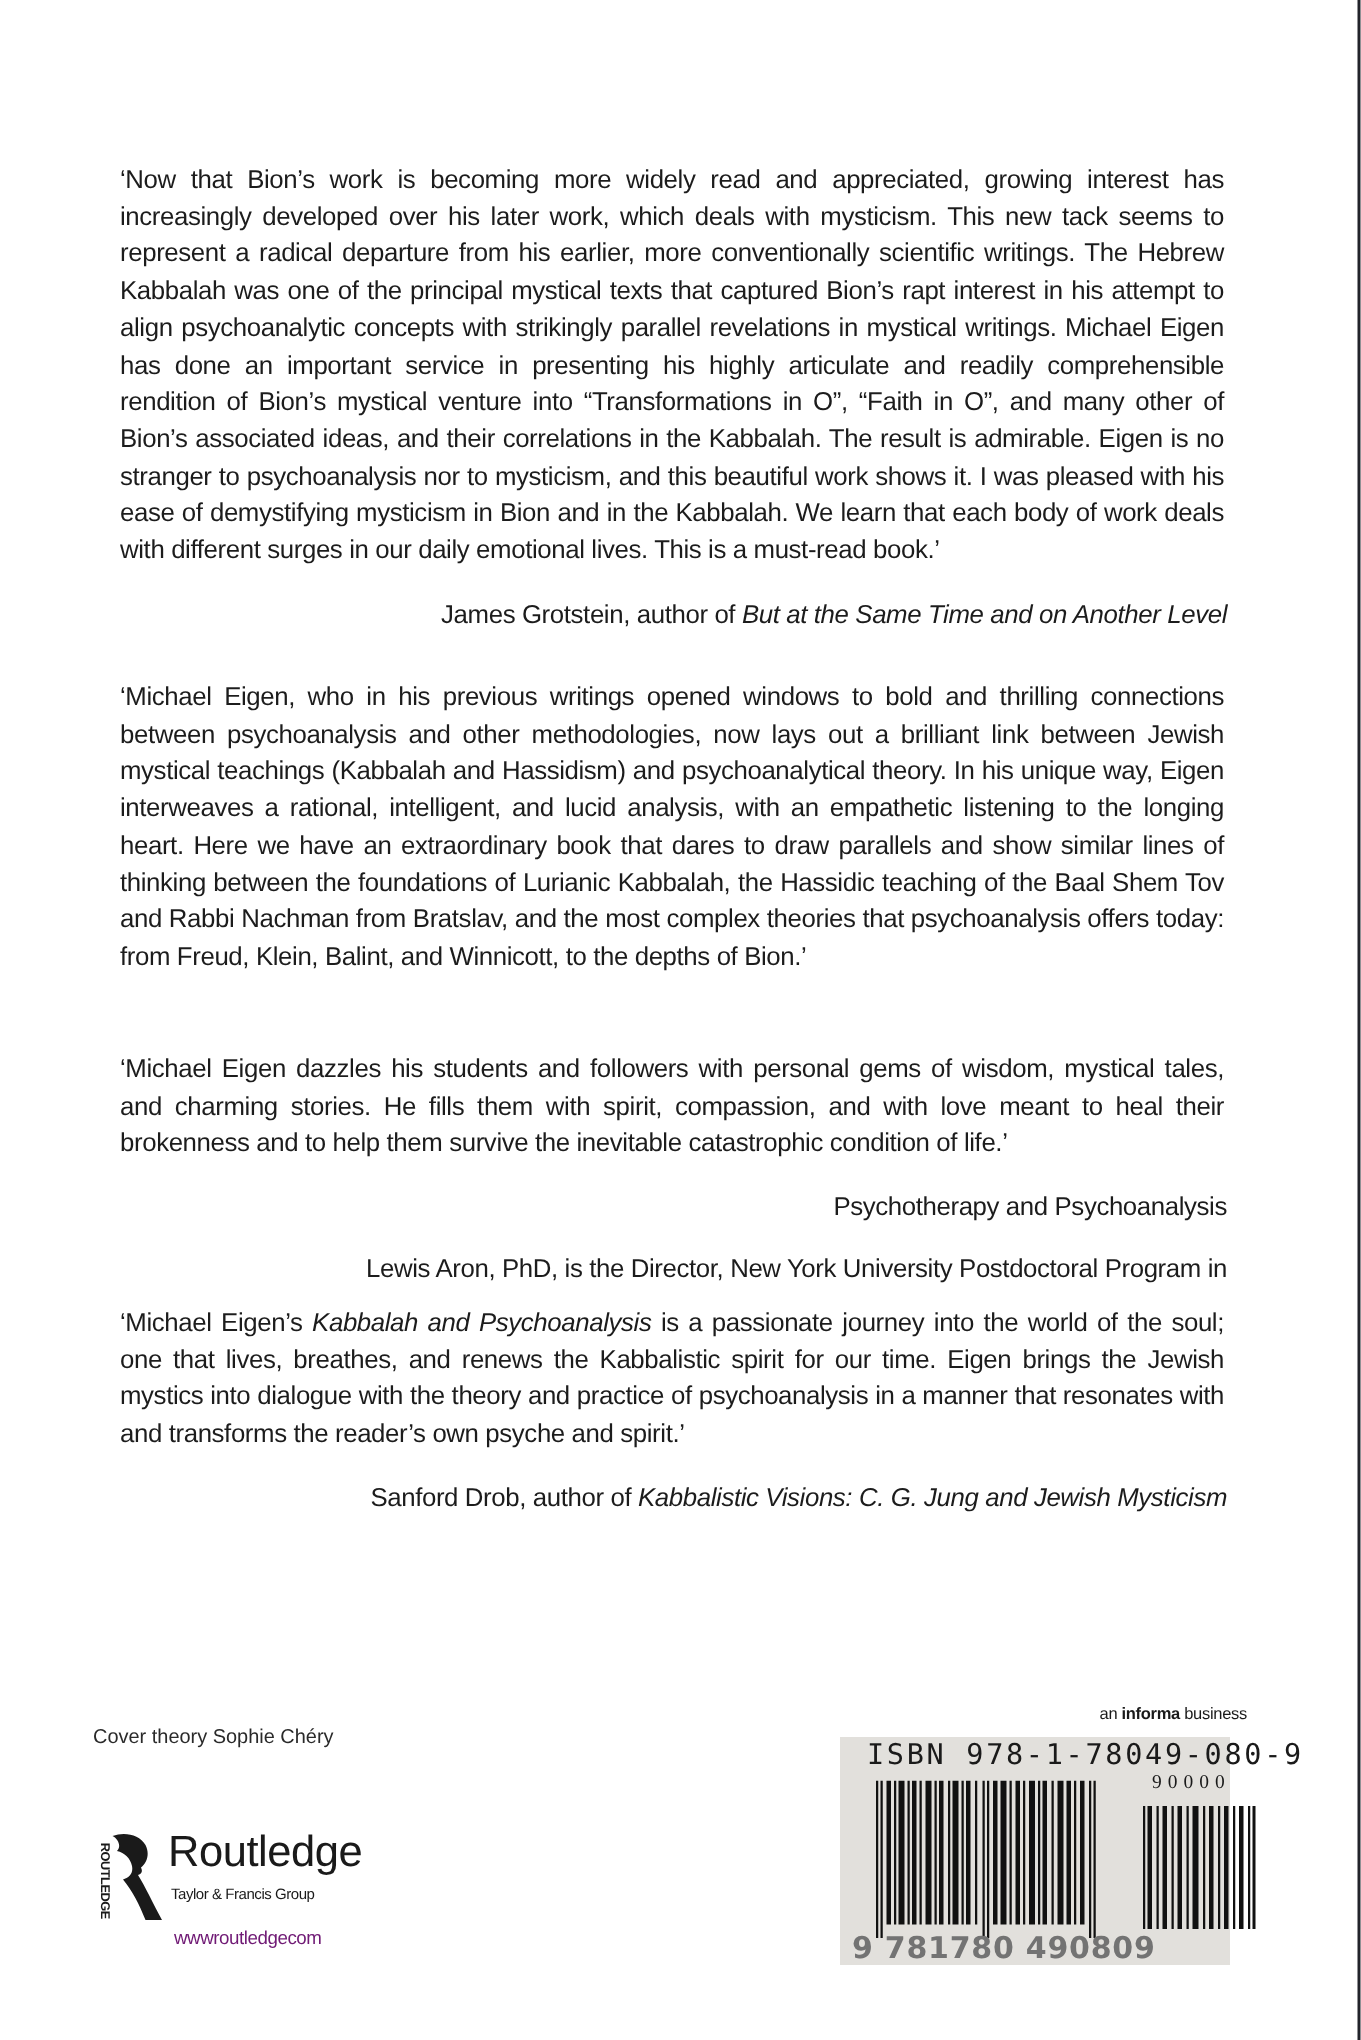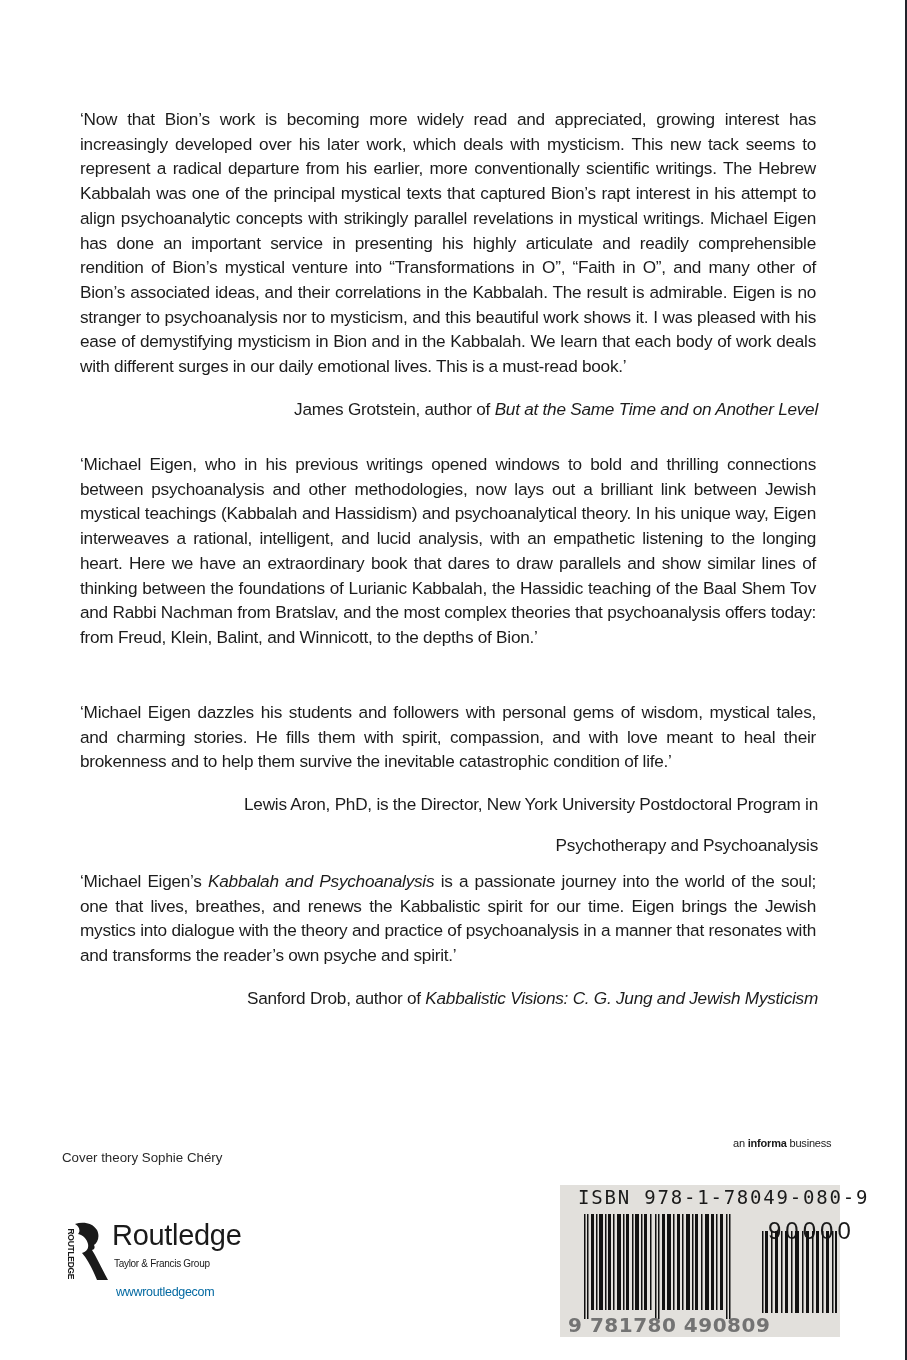--- a/index.html
+++ b/index.html
@@ -26,33 +26,33 @@
 
     .logo { position: absolute; left: 60px; top: 1222px; width: 260px; height: 60px; }
     .logo .vert {
       position: absolute; left: -13px; top: 24px; width: 46px; height: 11px;
       font-size: 8.5px; font-weight: bold; letter-spacing: -0.3px;
       transform: rotate(90deg); transform-origin: center; text-align: center; color: #1a1a1a;
     }
     .logo svg { position: absolute; left: 13px; top: 0; }
     .logo .name { position: absolute; left: 52px; top: -4px; font-size: 29px; line-height: 34px; color: #1a1a1a; letter-spacing: -0.3px; }
     .logo .group { position: absolute; left: 54px; top: 33px; font-size: 10px; line-height: 18px; color: #1a1a1a; letter-spacing: -0.3px; }
-    .website { position: absolute; left: 116px; top: 1285px; font-size: 12.5px; color: #0369a1; letter-spacing: -0.3px; }
+    .website { position: absolute; left: 116px; top: 1285px; font-size: 12.5px; color: #701a75; letter-spacing: -0.3px; }
 
     .informa { position: absolute; left: 733px; top: 1137px; font-size: 11px; color: #1a1a1a; letter-spacing: -0.2px; white-space: nowrap; }
     .informa b { font-weight: bold; }
 
-    .barcode-box { position: absolute; left: 560px; top: 1158px; width: 280px; height: 152px; background: #e2e0dc; margin-top: 27px; }
+    .barcode-box { position: absolute; left: 560px; top: 1158px; width: 260px; height: 152px; background: #e2e0dc; }
     .isbn-text {
       position: absolute; left: 18px; top: 1px; font-family: "DejaVu Sans Mono", monospace;
       font-size: 19px; letter-spacing: 1.8px; color: #1a1a1a; white-space: nowrap;
     }
     .addon-text {
-      position: absolute; left: 208px; top: 32px; font-family: Liberation Sans, sans-serif;
-      font-size: 24px; letter-spacing: 4px; color: #1a1a1a;
+      position: absolute; left: 208px; top: 22px; font-family: Liberation Serif, serif;
+      font-size: 13px; letter-spacing: 4px; color: #1a1a1a;
     }
     .main-bars { position: absolute; left: 24px; top: 29px; width: 148px; height: 105px; }
     .addon-bars { position: absolute; left: 202px; top: 46px; width: 76px; height: 82px; }
     .ean-digits {
       position: absolute; left: 8px; top: 128px; font-family: "DejaVu Sans", sans-serif;
       font-size: 20px; font-weight: bold; color: #737373; white-space: nowrap; letter-spacing: 0.5px;
     }
   </style>
 </head>
 <body>
@@ -63,22 +63,22 @@
   <p class="quote">‘Now that Bion’s work is becoming more widely read and appreciated, growing interest has increasingly developed over his later work, which deals with mysticism. This new tack seems to represent a radical departure from his earlier, more conventionally scientific writings. The Hebrew Kabbalah was one of the principal mystical texts that captured Bion’s rapt interest in his attempt to align psychoanalytic concepts with strikingly parallel revelations in mystical writings. Michael Eigen has done an important service in presenting his highly articulate and readily comprehensible rendition of Bion’s mystical venture into “Transformations in O”, “Faith in O”, and many other of Bion’s associated ideas, and their correlations in the Kabbalah. The result is admirable. Eigen is no stranger to psychoanalysis nor to mysticism, and this beautiful work shows it. I was pleased with his ease of demystifying mysticism in Bion and in the Kabbalah. We learn that each body of work deals with different surges in our daily emotional lives. This is a must-read book.’</p>
   <p class="attr"><span>James Grotstein, author of </span><i>But at the Same Time and on Another Level</i></p>
 </div>
 
 <div class="blurb" id="b2">
   <p class="quote">‘Michael Eigen, who in his previous writings opened windows to bold and thrilling connections between psychoanalysis and other methodologies, now lays out a brilliant link between Jewish mystical teachings (Kabbalah and Hassidism) and psychoanalytical theory. In his unique way, Eigen interweaves a rational, intelligent, and lucid analysis, with an empathetic listening to the longing heart. Here we have an extraordinary book that dares to draw parallels and show similar lines of thinking between the foundations of Lurianic Kabbalah, the Hassidic teaching of the Baal Shem Tov and Rabbi Nachman from Bratslav, and the most complex theories that psychoanalysis offers today: from Freud, Klein, Balint, and Winnicott, to the depths of Bion.’</p>
 </div>
 
 <div class="blurb" id="b3">
   <p class="quote">‘Michael Eigen dazzles his students and followers with personal gems of wisdom, mystical tales, and charming stories. He fills them with spirit, compassion, and with love meant to heal their brokenness and to help them survive the inevitable catastrophic condition of life.’</p>
+  <p class="attr">Psychotherapy and Psychoanalysis</p>
   <p class="attr">Lewis Aron, PhD, is the Director, New York University Postdoctoral Program in</p>
-  <p class="attr">Psychotherapy and Psychoanalysis</p>
 </div>
 
 <div class="blurb" id="b4">
   <p class="quote"><span>‘Michael Eigen’s </span><i>Kabbalah and Psychoanalysis</i><span> is a passionate journey into the world of the soul; one that lives, breathes, and renews the Kabbalistic spirit for our time. Eigen brings the Jewish mystics into dialogue with the theory and practice of psychoanalysis in a manner that resonates with and transforms the reader’s own psyche and spirit.’</span></p>
   <p class="attr"><span>Sanford Drob, author of </span><i>Kabbalistic Visions: C. G. Jung and Jewish Mysticism</i></p>
 </div>
 
 <div class="credits">
   <div>Cover theory Sophie Chéry</div>
 </div>

